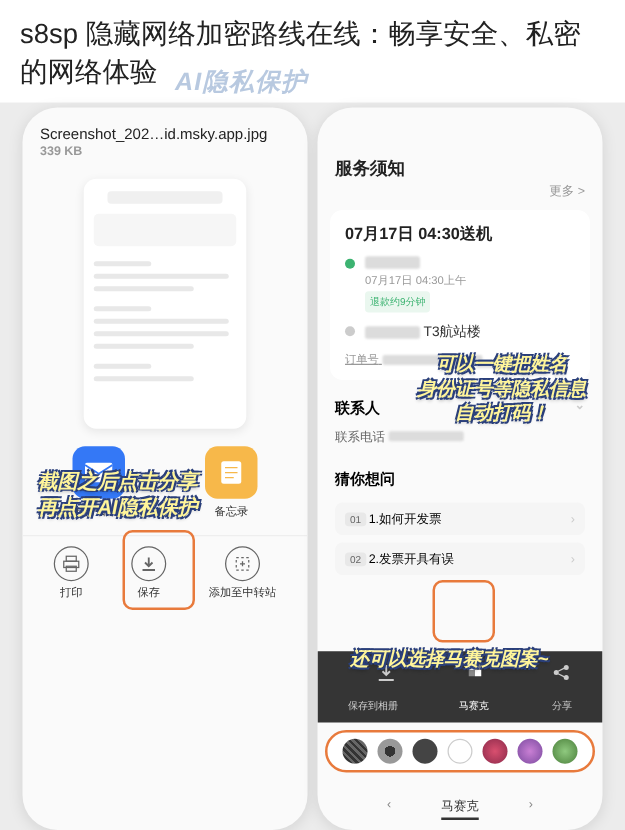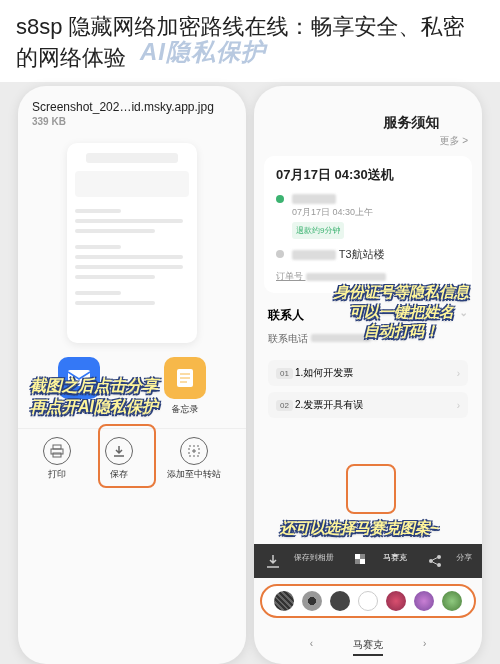--- a/index.html
+++ b/index.html
@@ -16,23 +16,23 @@
   background: #fff;
 }
 .header h1 {
   font-size: 22px;
   font-weight: 400;
   color: #222;
   line-height: 1.4;
 }
 .header .watermark {
   position: absolute;
-  top: 36px;
+  top: 52px;
   left: 140px;
-  font-size: 24px;
+  font-size: 20px;
   font-style: italic;
   font-weight: 700;
   color: #b8c9e0;
   letter-spacing: 1px;
 }
 .phones {
   position: absolute;
   top: 86px;
   left: 0;
   width: 500px;
@@ -189,23 +189,23 @@
   border: 2px solid #e87a3c;
   border-radius: 8px;
   z-index: 8;
 }
 .hl-ai { top: 338px; left: 80px; width: 58px; height: 64px; }
 .hl-mosaic { top: 378px; left: 92px; width: 50px; height: 50px; }
 
 
 .pr-head {
   display: flex;
-  justify-content: flex-end;
+  justify-content: space-between;
   align-items: center;
-  padding: 12px 14px 8px;
+  padding: 24px 14px 8px;
 }
 .pr-title {
   font-size: 14px;
   font-weight: 600;
   color: #222;
 }
 .pr-more {
   font-size: 10px;
   color: #999;
   margin-top: 36px;
@@ -341,22 +341,22 @@
   bottom: 86px;
   left: 0;
   width: 100%;
   background: #353535;
   display: flex;
   justify-content: space-around;
   padding: 8px 0;
 }
 .pr-tool {
   display: flex;
-  flex-direction: row;
-  align-items: flex-start;
+  flex-direction: column;
+  align-items: flex-end;
   gap: 12px;
   color: #ccc;
   font-size: 8px;
 }
 .pr-tool.active { color: #fff; }
 .pr-tool-icon {
   width: 18px;
   height: 18px;
 }
 
@@ -514,36 +514,39 @@
         <div class="pr-step-body">
           <div class="pr-step-title"><span class="blur"></span> <span>T3航站楼</span></div>
         </div>
       </div>
       <div class="pr-order">
         <span>订单号</span> <span class="blur"></span>
       </div>
     </div>
 
     <div class="overlay-text ov-right">
+      <div>可以一键把姓名</div>
       <div>身份证号等隐私信息</div>
-      <div>可以一键把姓名</div>
       <div>自动打码！</div>
     </div>
 
     <div class="pr-section">
       <div class="pr-sec-hdr">
         <span>联系人</span>
         <span class="chev">⌄</span>
       </div>
       <div class="pr-contact-row">
         <span>联系电话</span> <span class="blur"></span>
       </div>
     </div>
 
     <div class="pr-section">
+      <div class="pr-sec-hdr">
+        <span>猜你想问</span>
+      </div>
       <div class="pr-qa">
         <span class="pr-qa-num">01</span>
         <span>1.如何开发票</span>
         <span class="chev" style="margin-left:auto">›</span>
       </div>
       <div class="pr-qa">
         <span class="pr-qa-num">02</span>
         <span>2.发票开具有误</span>
         <span class="chev" style="margin-left:auto">›</span>
       </div>

